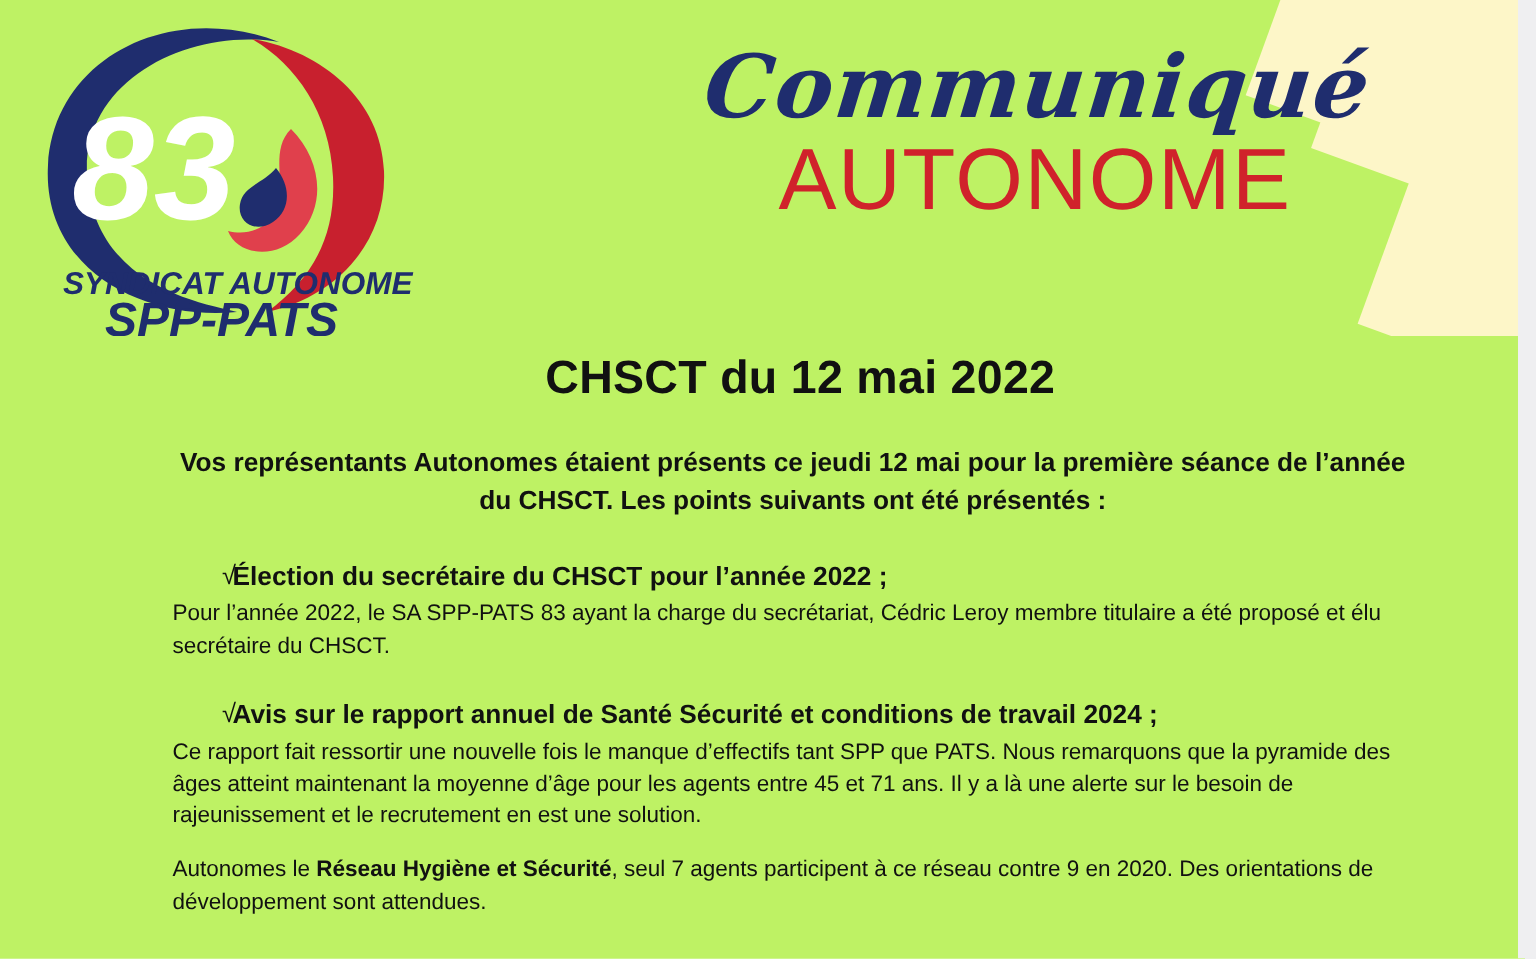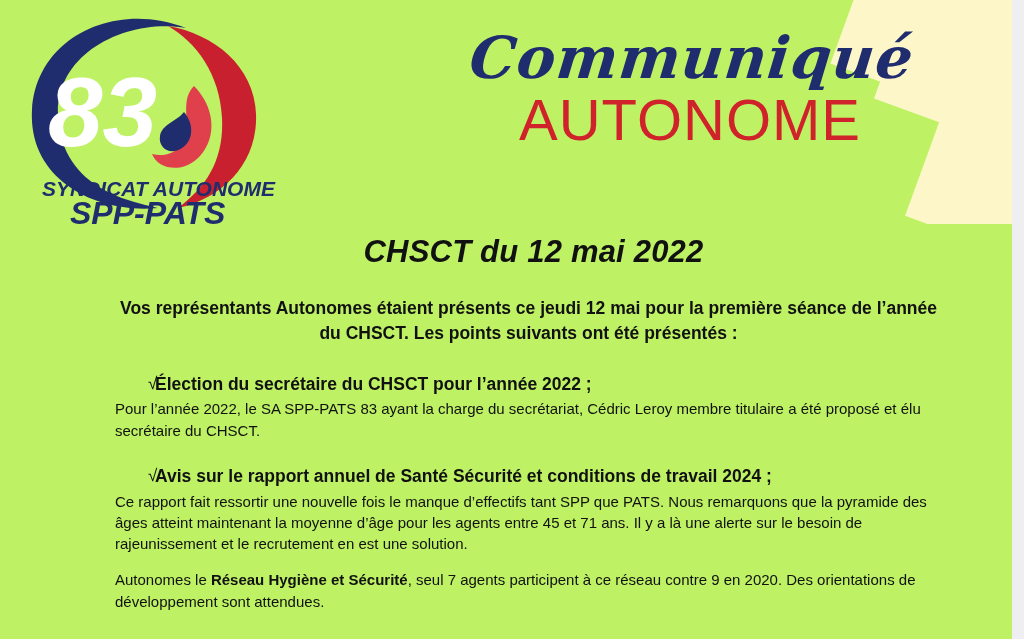--- a/index.html
+++ b/index.html
@@ -116,21 +116,20 @@
     z-index: 3;
   }
 
   .doc-title {
     text-align: center;
     font-size: 31px;
     font-weight: bold;
     color: #111111;
     margin: 10px 0 0 0;
     letter-spacing: 0.2px;
-    font-style: italic;
   }
 
   .intro {
     font-size: 17.5px;
     font-weight: bold;
     color: #111111;
     line-height: 1.45;
     margin-top: 26px;
     margin-right: 10px;
     text-align: center;

